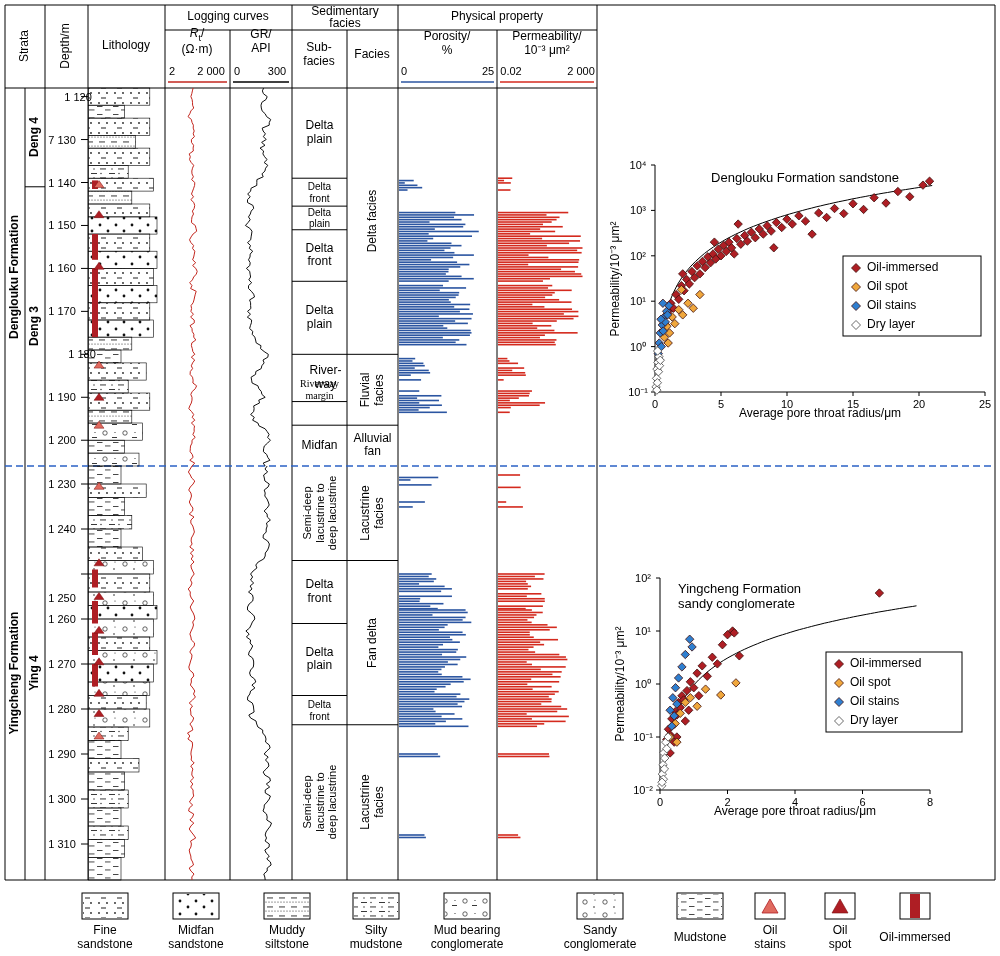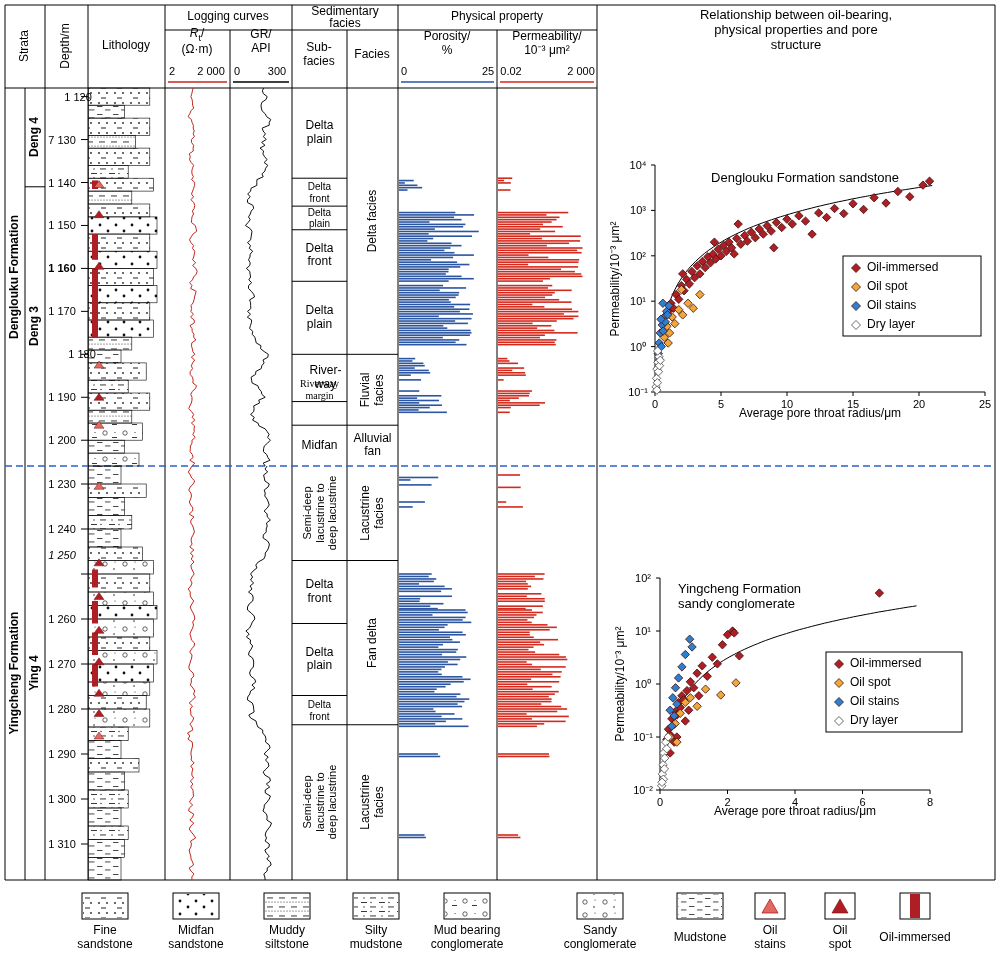--- a/index.html
+++ b/index.html
@@ -728,30 +728,28 @@
     <div class="lab" style="left:372px;top:55px">Facies</div>
     <div class="lab" style="left:497px;top:17px">Physical property</div>
     <div class="lab" style="left:447px;top:44px">Porosity/
 %</div>
     <div class="lab f11" style="left:404px;top:71px">0</div>
     <div class="lab f11" style="left:488px;top:71px">25</div>
     <div class="lab" style="left:547px;top:44px">Permeability/
 10⁻³ μm²</div>
     <div class="lab f11" style="left:511px;top:71px">0.02</div>
     <div class="lab f11" style="left:581px;top:71px">2 000</div>
-    <div class="lab f13" style="left:796px;top:30px">Relationship between oil-bearing,
-physical properties and pore structure</div>
   <div class="lab bold rot" style="left: 15px; top: 277px;">Denglouku Formation</div>
       <div class="lab bold rot" style="left: 35px; top: 137.398px;">Deng 4</div>
       <div class="lab bold rot" style="left: 35px; top: 326.398px;">Deng 3</div>
       <div class="lab f11" style="left: 62px; top: 96.5909px; margin-left: 16px;">1 120</div>
       <div class="lab f11" style="left: 62px; top: 139.545px;">7 130</div>
       <div class="lab f11" style="left: 62px; top: 182.5px;">1 140</div>
       <div class="lab f11" style="left: 62px; top: 225.455px;">1 150</div>
-      <div class="lab f11" style="left: 62px; top: 268.409px; font-weight: bold;">1 160</div>
+      <div class="lab f11" style="left: 62px; top: 268.409px;">1 160</div>
       <div class="lab f11" style="left: 62px; top: 311.364px;">1 170</div>
       <div class="lab f11" style="left: 62px; top: 354.318px; margin-left: 20px;">1 180</div>
       <div class="lab f11" style="left: 62px; top: 397.273px;">1 190</div>
       <div class="lab f11" style="left: 62px; top: 440.227px;">1 200</div>
       <div class="lab " style="left: 319.5px; top: 133.102px;">Delta
 plain</div>
       <div class="lab f10" style="left: 319.5px; top: 192.165px;">Delta
 front</div>
       <div class="lab f10" style="left: 319.5px; top: 217.938px;">Delta
 plain</div>
@@ -766,21 +764,21 @@
       <div class="lab " style="left: 319.5px; top: 445.597px;">Midfan</div>
       <div class="lab rot" style="left: 372.5px; top: 221.159px;">Delta facies</div>
       <div class="lab rot" style="left: 372.5px; top: 389.756px;">Fluvial
 facies</div>
       <div class="lab " style="left: 372.5px; top: 445.597px;">Alluvial
 fan</div>
       <div class="lab bold rot" style="left: 15px; top: 673px;">Yingcheng Formation</div>
       <div class="lab bold rot" style="left: 35px; top: 673px;">Ying 4</div>
       <div class="lab f11" style="left: 62px; top: 484px;">1 230</div>
       <div class="lab f11" style="left: 62px; top: 529px;">1 240</div>
-      <div class="lab f11" style="left: 62px; top: 555px; font-style: italic;">1 250</div>
+      <div class="lab f11" style="left: 62px; top: 598px;">1 250</div>
       <div class="lab f11" style="left: 62px; top: 619px;">1 260</div>
       <div class="lab f11" style="left: 62px; top: 664px;">1 270</div>
       <div class="lab f11" style="left: 62px; top: 709px;">1 280</div>
       <div class="lab f11" style="left: 62px; top: 754px;">1 290</div>
       <div class="lab f11" style="left: 62px; top: 799px;">1 300</div>
       <div class="lab f11" style="left: 62px; top: 844px;">1 310</div>
       <div class="lab f11 rot" style="left: 319.5px; top: 513.25px;">Semi-deep
 lacustrine to
 deep lacustrine</div>
       <div class="lab " style="left: 319.5px; top: 592px;">Delta

